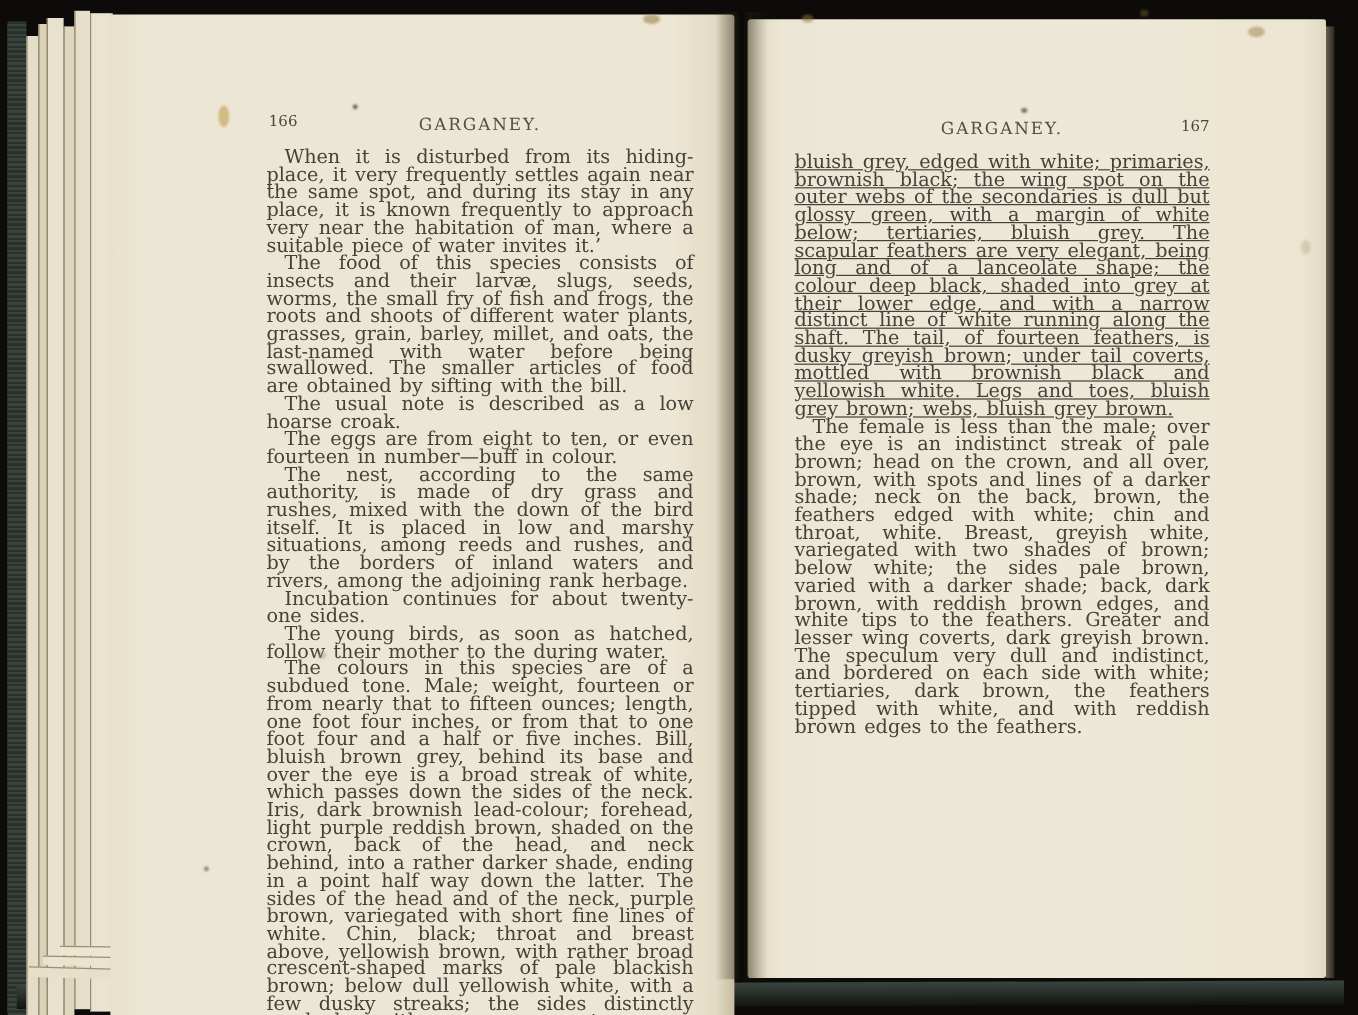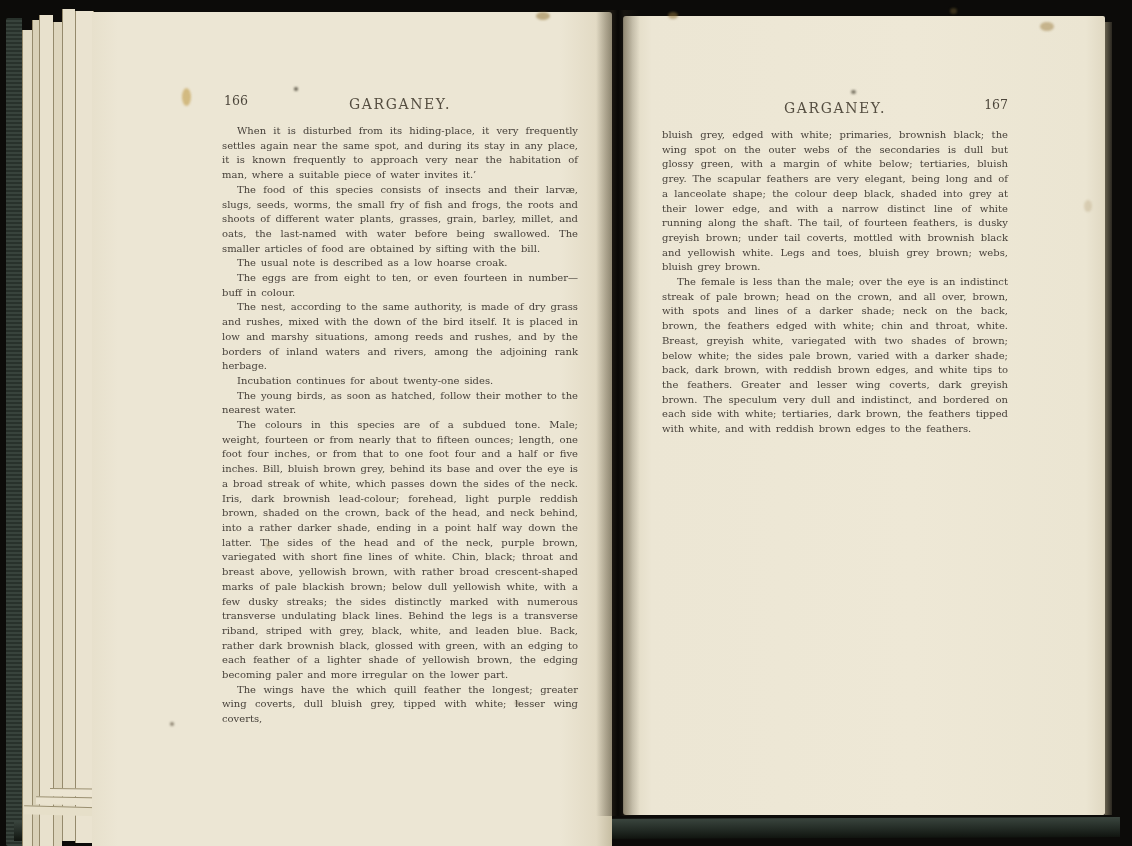--- a/index.html
+++ b/index.html
@@ -67,26 +67,26 @@
   .running-row{position:relative;height:17px;margin-bottom:11px;}
   .running-head{
     position:absolute;left:0;right:0;text-align:center;
     font-size:14px;letter-spacing:1.6px;color:#554e41;
   }
   .page-num{position:absolute;top:-3px;font-size:12.5px;color:#4c463b;}
   .num-left{left:2px;}
   .num-right{right:0;}
   .text-block p{
     margin:0;
-    font-size:10px;line-height:14.7px;
+    font-size:16px;line-height:14.7px;
     text-align:justify;text-indent:15px;
     word-spacing:1.6px;
     color:#47413a;
   }
-  .page-right .text-block p:first-child{text-indent:0;}
+  .page-right .text-block p:first-child{text-indent:0;text-decoration:underline;}
   
   .spot{position:absolute;border-radius:50%;filter:blur(1px);pointer-events:none;}
 </style>
 </head>
 <body>
 
 <div class="scene">
 
   <div class="cover-left"></div>
   <div class="cover-bottom"></div>
@@ -109,21 +109,21 @@
         <span class="page-num num-left">166</span>
         <span class="running-head">GARGANEY.</span>
       </div>
       <div class="text-block">
           <p>When it is disturbed from its hiding-place, it very frequently settles again near the same spot, and during its stay in any place, it is known frequently to approach very near the habitation of man, where a suitable piece of water invites it.’</p>
           <p>The food of this species consists of insects and their larvæ, slugs, seeds, worms, the small fry of fish and frogs, the roots and shoots of different water plants, grasses, grain, barley, millet, and oats, the last-named with water before being swallowed. The smaller articles of food are obtained by sifting with the bill.</p>
           <p>The usual note is described as a low hoarse croak.</p>
           <p>The eggs are from eight to ten, or even fourteen in number—buff in colour.</p>
           <p>The nest, according to the same authority, is made of dry grass and rushes, mixed with the down of the bird itself. It is placed in low and marshy situations, among reeds and rushes, and by the borders of inland waters and rivers, among the adjoining rank herbage.</p>
           <p>Incubation continues for about twenty-one sides.</p>
-          <p>The young birds, as soon as hatched, follow their mother to the nearest water.</p>
+          <p>The young birds, as soon as hatched, follow their mother to the during water.</p>
           <p>The colours in this species are of a subdued tone. Male; weight, fourteen or from nearly that to fifteen ounces; length, one foot four inches, or from that to one foot four and a half or five inches. Bill, bluish brown grey, behind its base and over the eye is a broad streak of white, which passes down the sides of the neck. Iris, dark brownish lead-colour; forehead, light purple reddish brown, shaded on the crown, back of the head, and neck behind, into a rather darker shade, ending in a point half way down the latter. The sides of the head and of the neck, purple brown, variegated with short fine lines of white. Chin, black; throat and breast above, yellowish brown, with rather broad crescent-shaped marks of pale blackish brown; below dull yellowish white, with a few dusky streaks; the sides distinctly marked with numerous transverse undulating black lines. Behind the legs is a transverse riband, striped with grey, black, white, and leaden blue. Back, rather dark brownish black, glossed with green, with an edging to each feather of a lighter shade of yellowish brown, the edging becoming paler and more irregular on the lower part.</p>
           <p>The wings have the which quill feather the longest; greater wing coverts, dull bluish grey, tipped with white; lesser wing coverts,</p>
         </div>
     </div>
   </div>
 
   <div class="page page-right">
     <div class="content">
       <div class="running-row">
         <span class="running-head">GARGANEY.</span>

